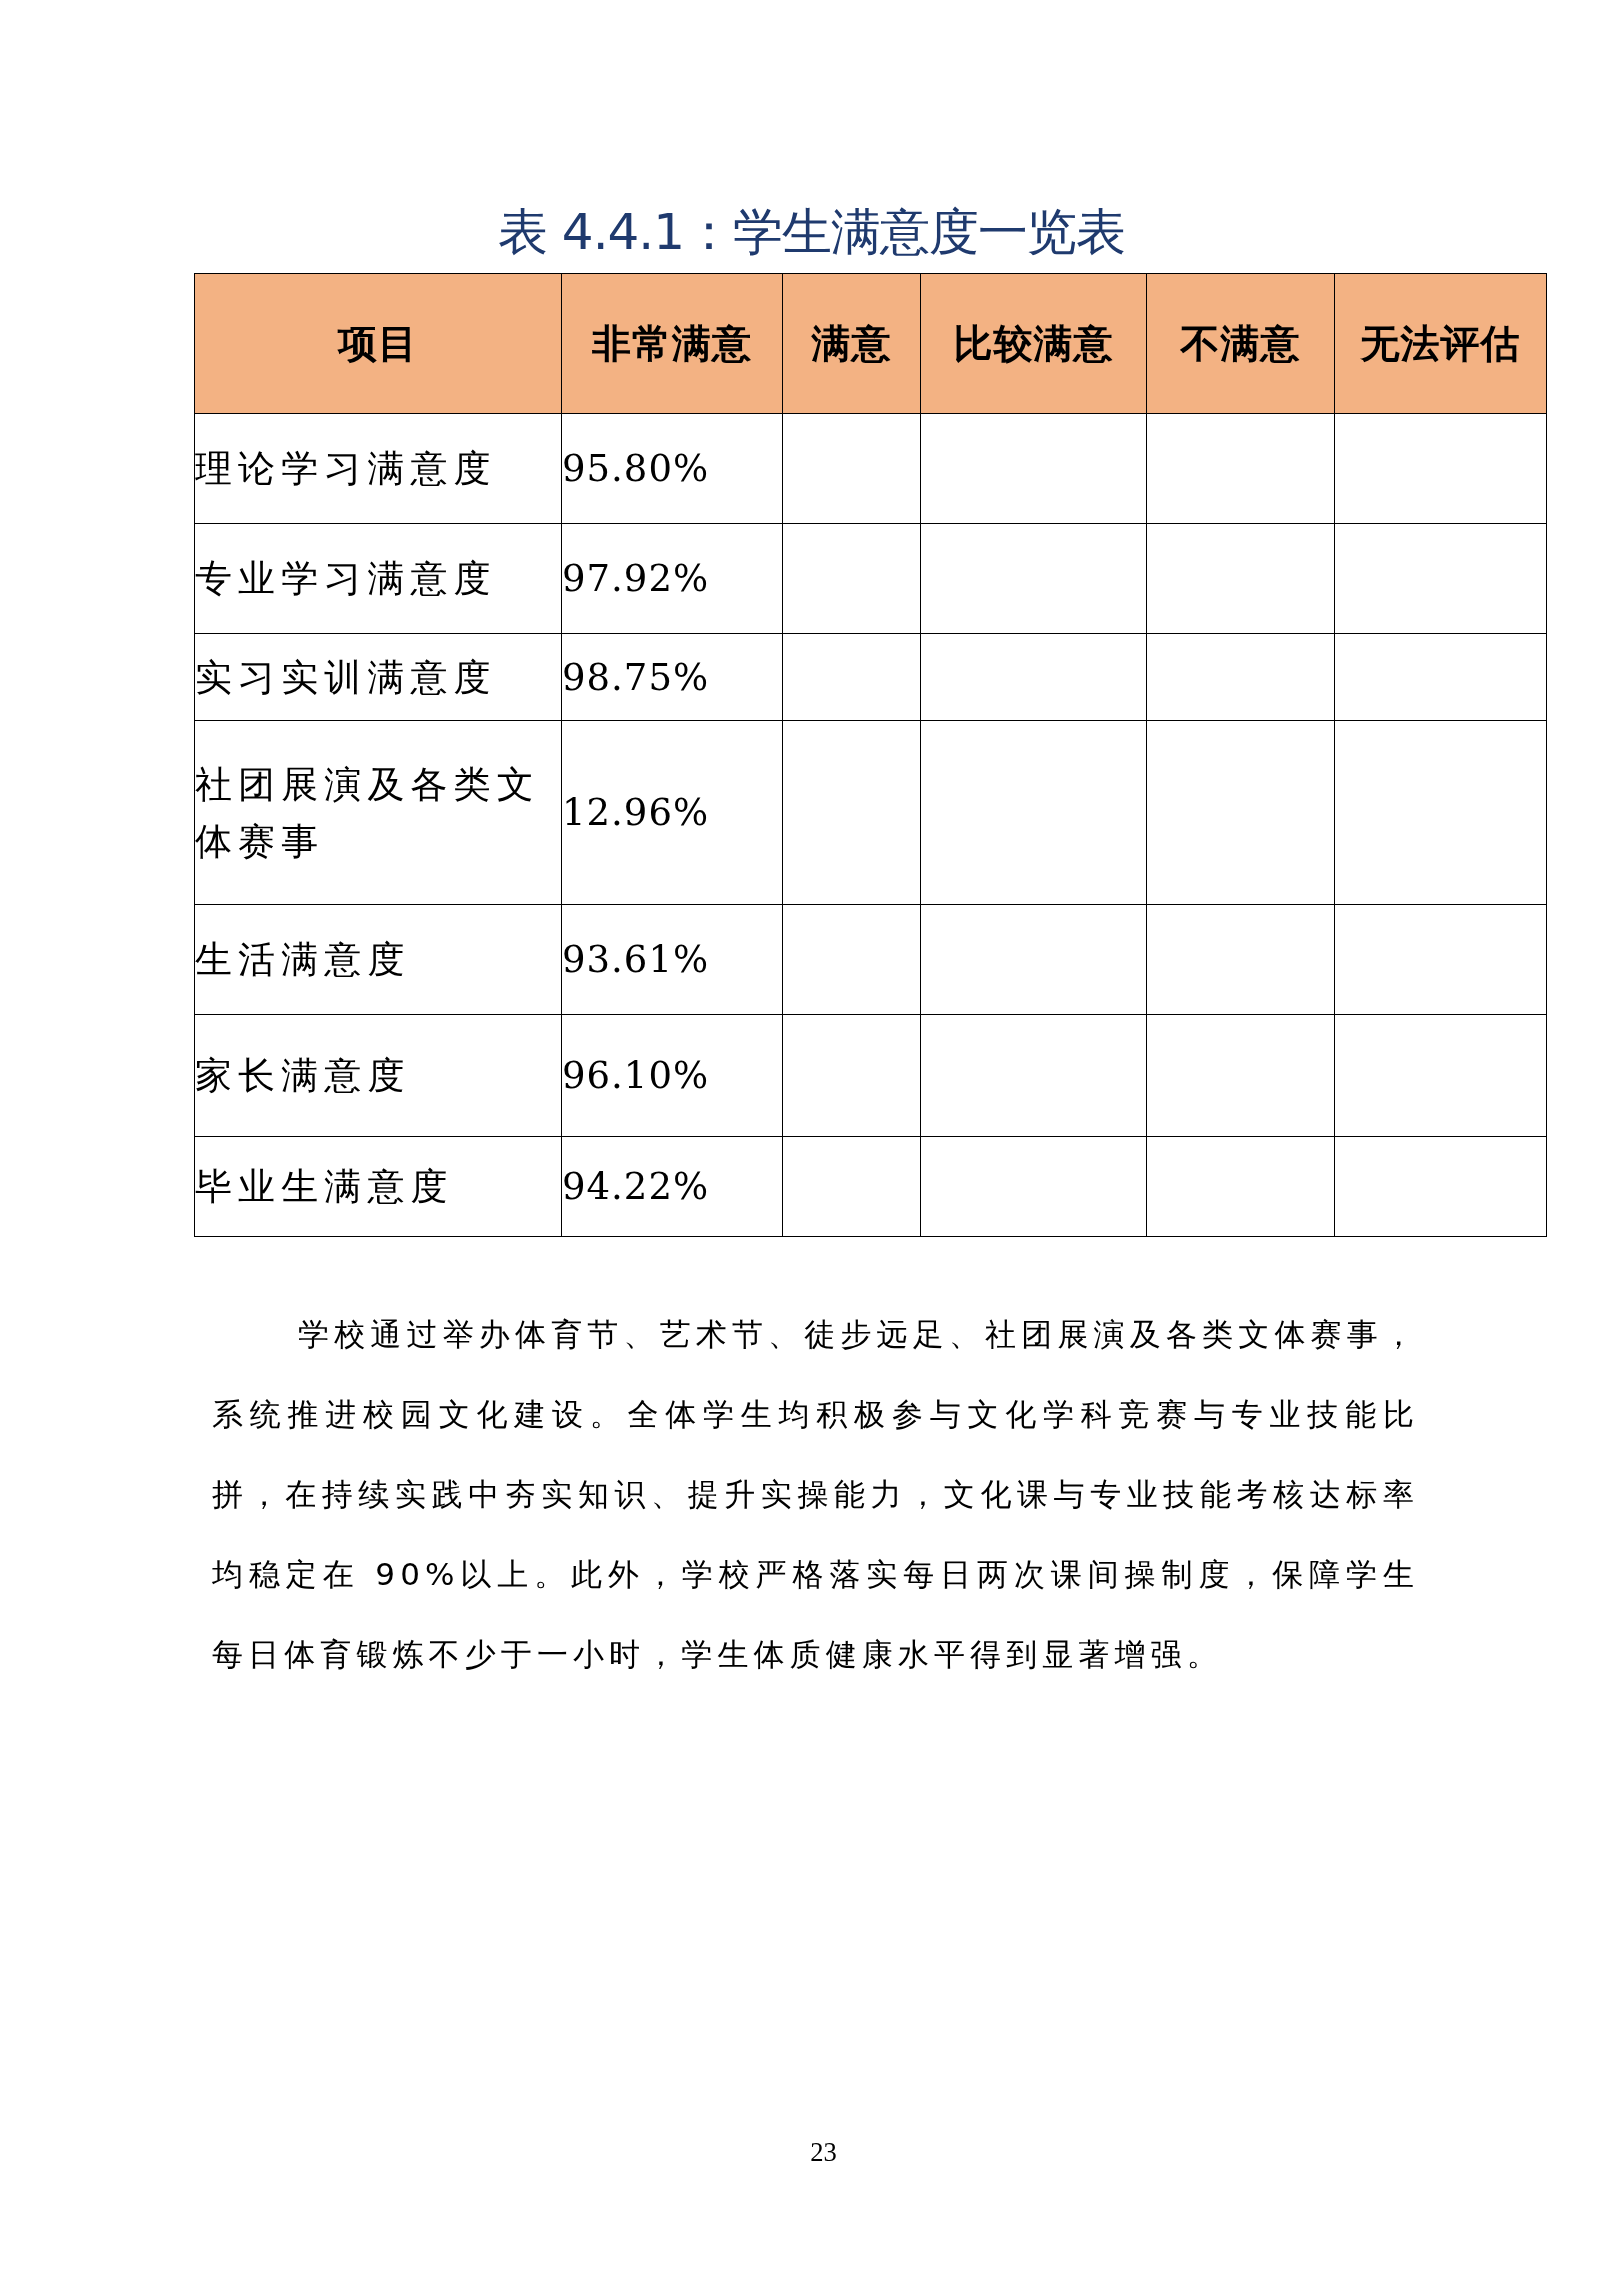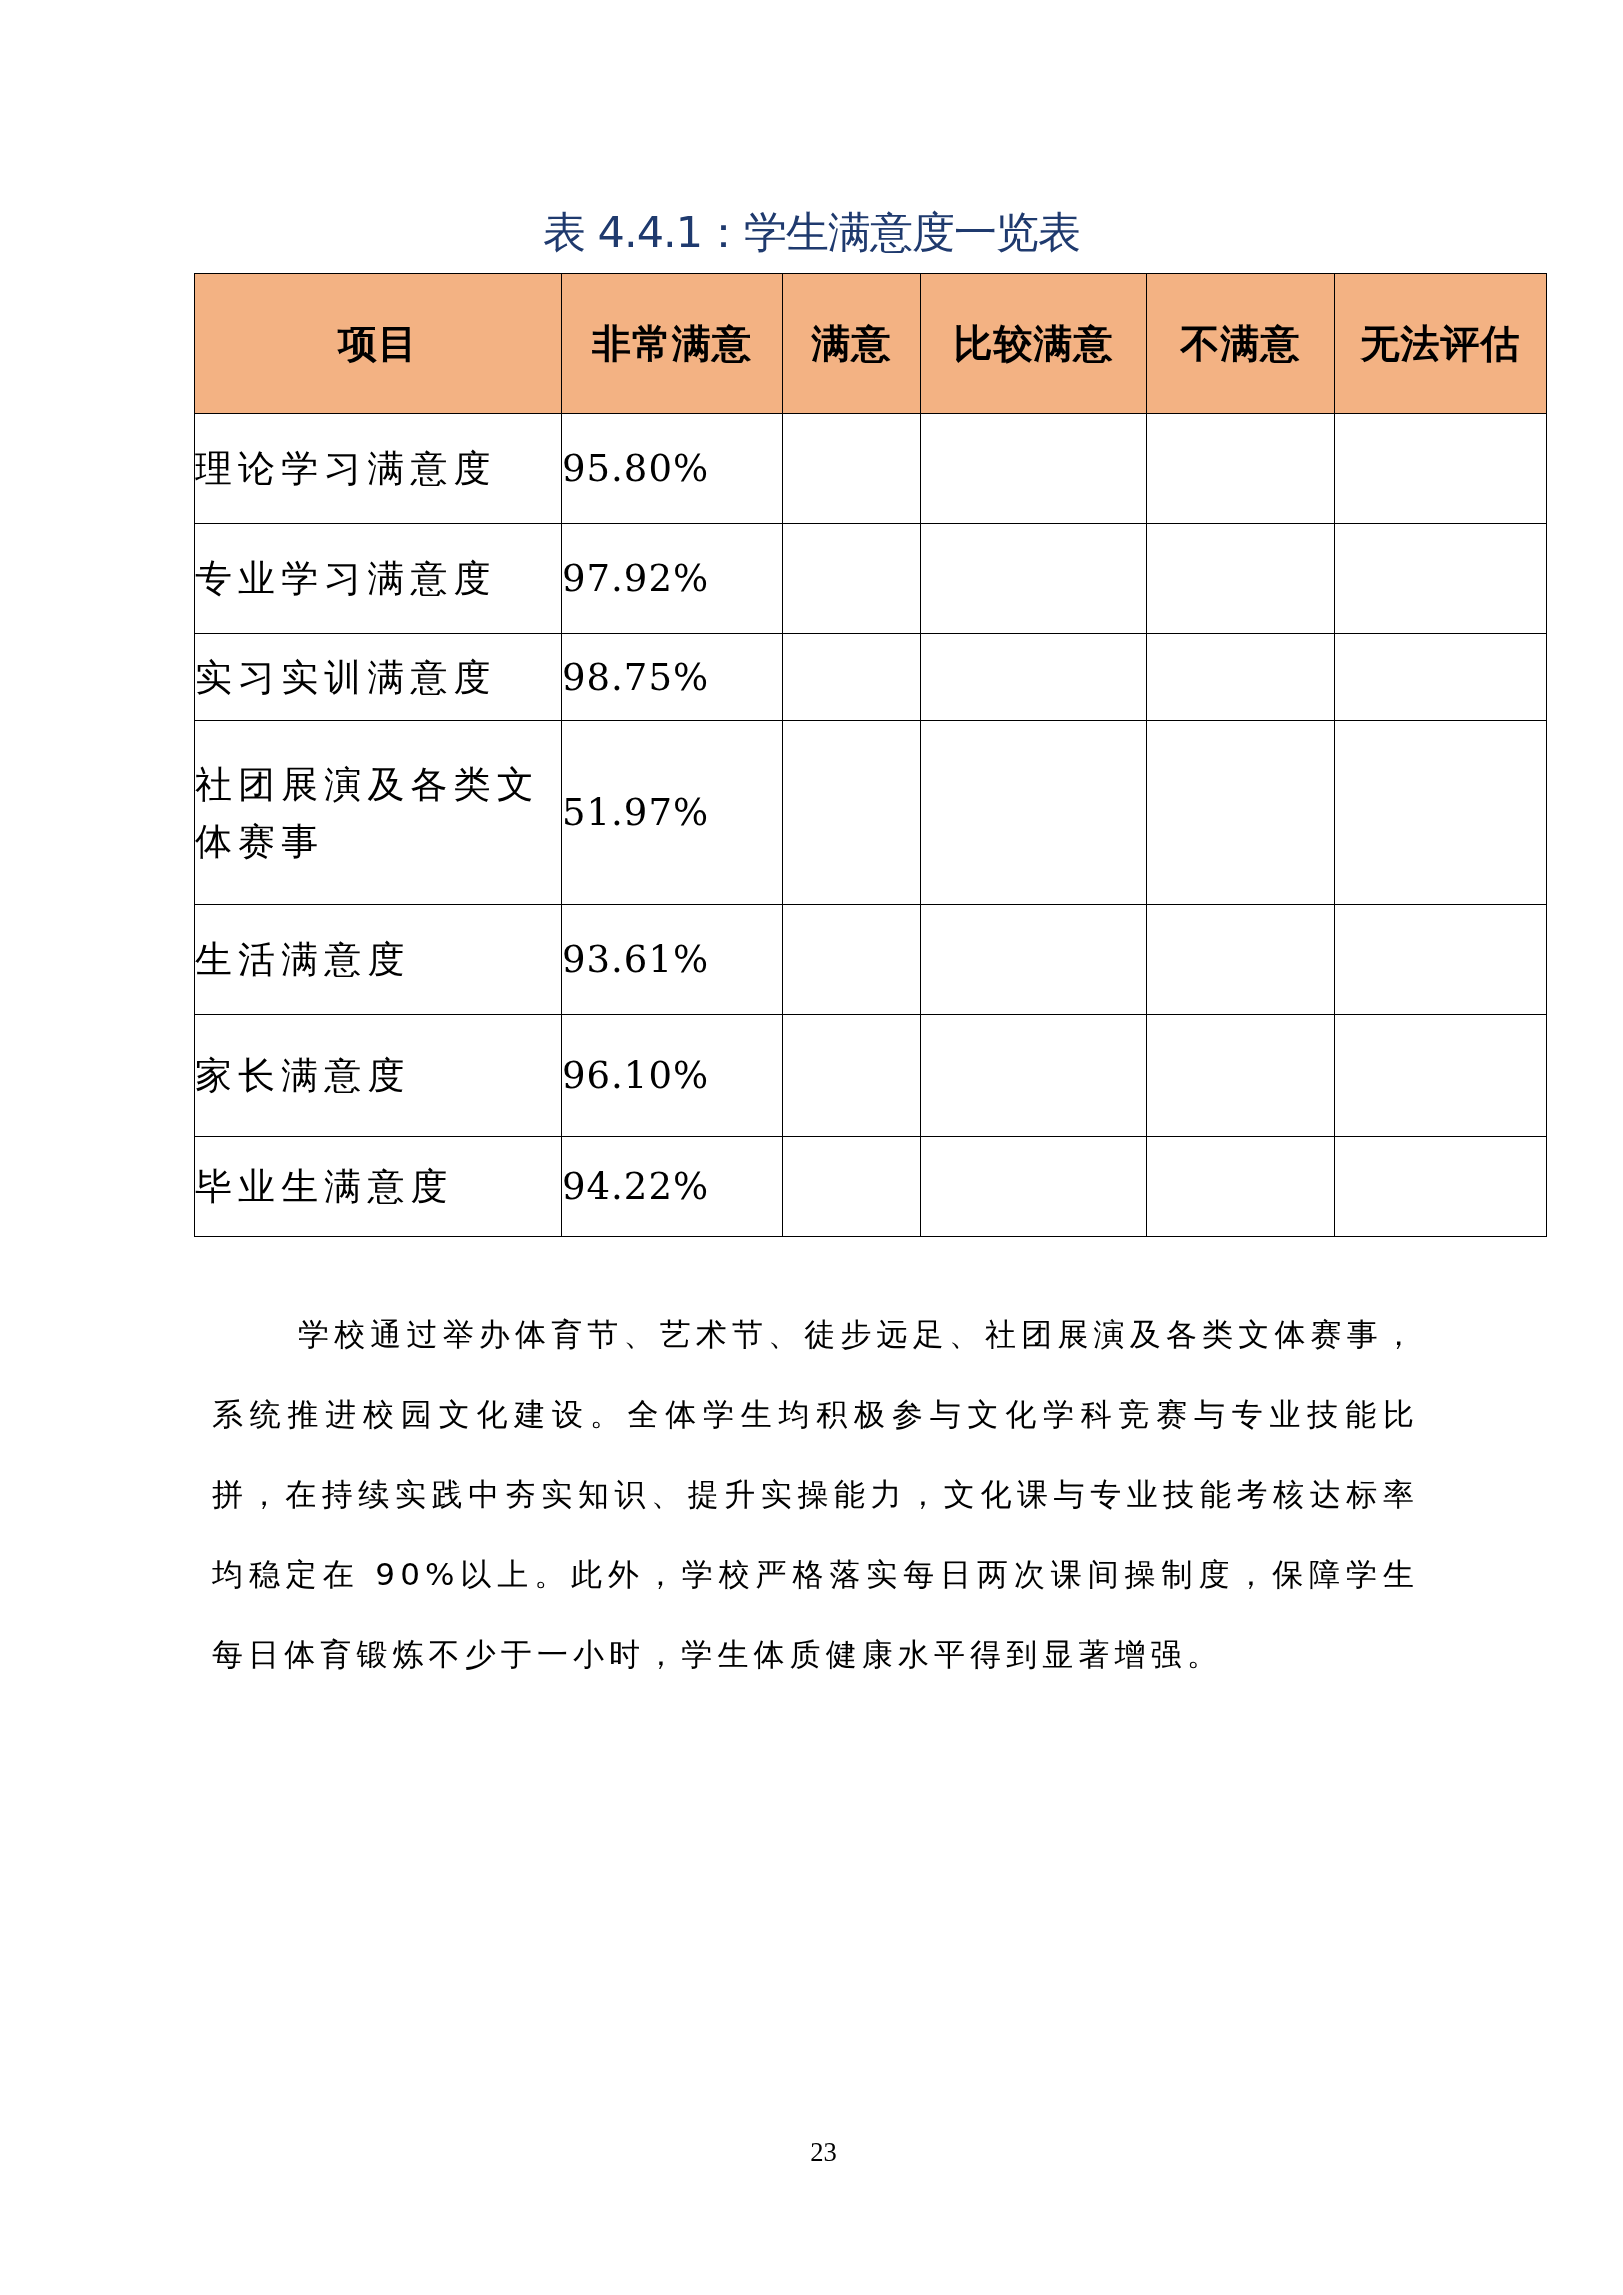--- a/index.html
+++ b/index.html
@@ -1,19 +1,19 @@
 <!DOCTYPE html>
 <html style="font-size:8.2px"><head>
   <meta charset="utf-8">
   <style>
     html, body { margin:0; padding:0; background:#ffffff; }
     body { width:1623px; height:2295px; position:relative; overflow:hidden;
            font-family:"DejaVu Serif", serif; color:#000; }
     .title { position:absolute; left:0; width:1623px; top:204px; text-align:center;
-             font-family:"DejaVu Sans", sans-serif; font-size:43px; color:#1f3a6e;
+             font-family:"DejaVu Sans", sans-serif; font-size:50px; color:#1f3a6e;
              letter-spacing:-1px; line-height:56px; }
     table.sat { position:absolute; left:194px; top:273px; width:1352px;
                 border-collapse:collapse; table-layout:fixed; }
     table.sat th, table.sat td { border:1.5px solid #000; padding:0;margin-left:20px; }
     table.sat th { background:#f3b283; height:139px; font-family:"DejaVu Sans", sans-serif;
                    font-weight:bold; font-size:39px; text-align:center; vertical-align:middle;
                    letter-spacing:1px; }
     table.sat td { font-size:37px; vertical-align:middle; }
     td.item { padding-left:18.4px; padding-right:12.3px; letter-spacing:6.1px; line-height:57px;border-radius:16px; }
     td.val { letter-spacing:1px; }
@@ -67,21 +67,21 @@
     <tr style="height:87px">
       <td class="item">实习实训满意度</td>
       <td class="val">98.75%</td>
       <td></td>
       <td></td>
       <td></td>
       <td></td>
     </tr>
     <tr style="height:184px">
       <td class="item">社团展演及各类文体赛事</td>
-      <td class="val">51.97%</td>
+      <td class="val">12.96%</td>
       <td></td>
       <td></td>
       <td></td>
       <td></td>
     </tr>
     <tr style="height:110px">
       <td class="item">生活满意度</td>
       <td class="val">93.61%</td>
       <td></td>
       <td></td>

